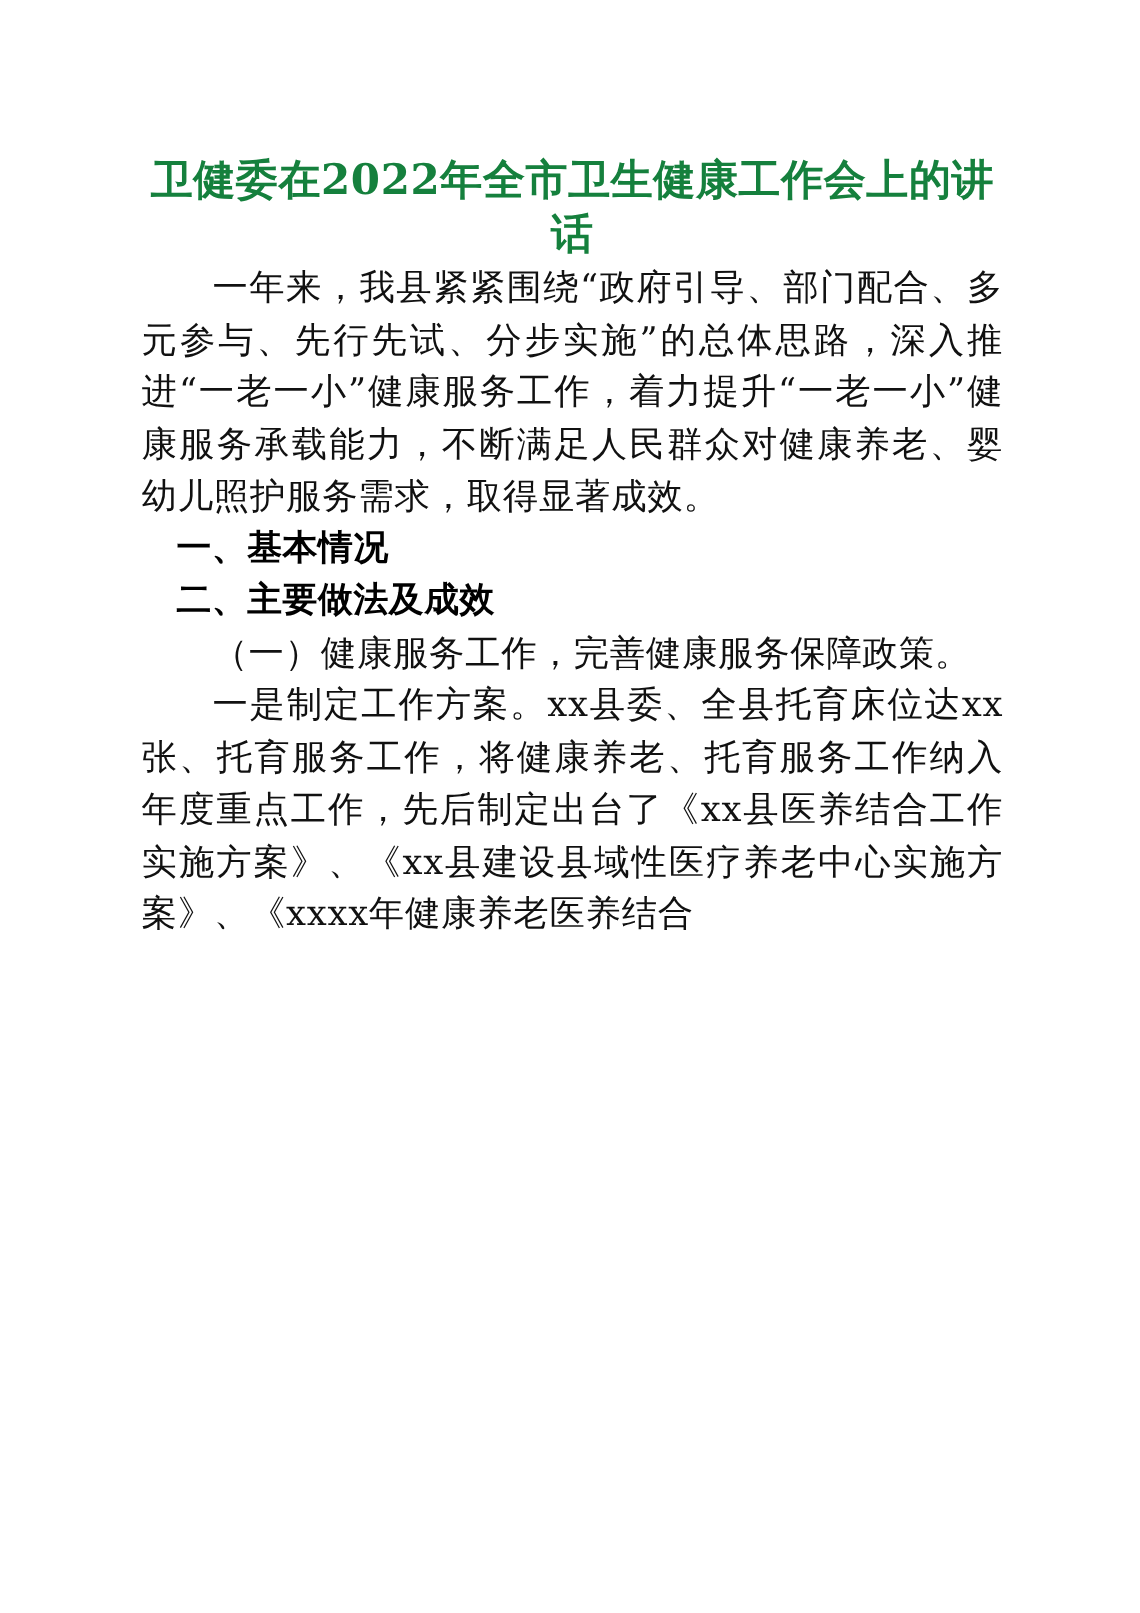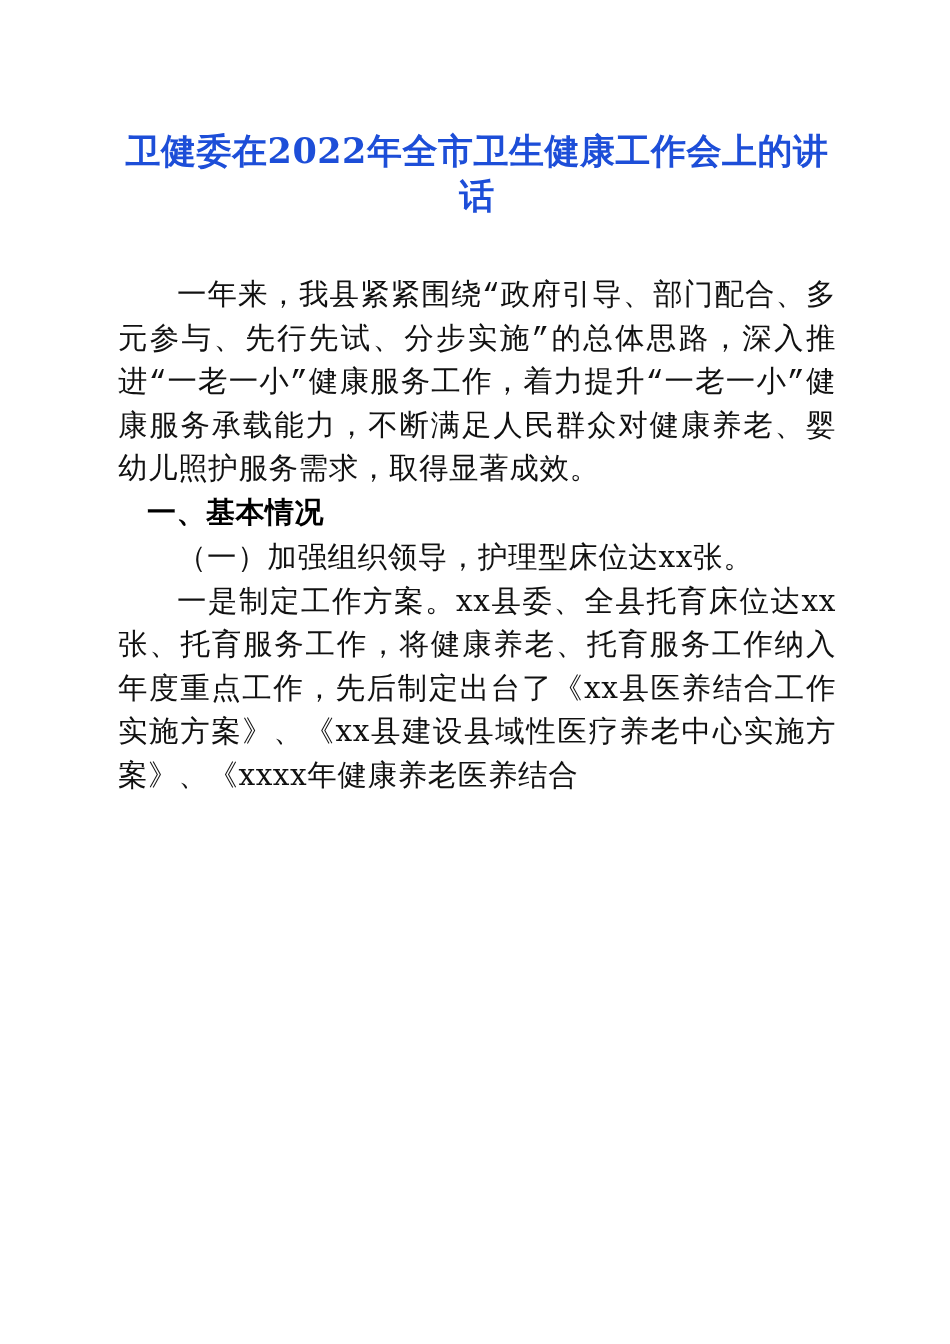--- a/index.html
+++ b/index.html
@@ -21,47 +21,45 @@
     left: 118px;
     top: 0;
     width: 718px;
   }
   
   .doc-title {
     font-family: "DejaVu Serif", "Liberation Serif", serif;
     font-weight: bold;
     font-size: 35px;
     line-height: 45px;
-    color: #1d4ed8;
+    color: #15803d;
     text-align: center;
     margin: 0;
     padding-top: 128px;
     letter-spacing: 0.5px;
     white-space: normal;
   }
   
   .para {
     font-family: "DejaVu Serif", "Liberation Serif", serif;
     font-size: 29.5px;
     line-height: 43.5px;
     color: #111111;
     margin: 0;
     text-align: justify;
     text-align-last: left;
     text-indent: 59px;
     letter-spacing: 0.6px;
     word-break: break-all;
   }
   .para.first {
-    margin-top: 57px;
-    font-family: Liberation Mono, monospace;
   }
   
   .heading {
-    font-family: Liberation Mono, monospace;
+    font-family: Liberation Sans, sans-serif;
     font-weight: bold;
     font-size: 29px;
     line-height: 43.5px;
     color: #000000;
     margin: 0;
     text-indent: 29px;
     letter-spacing: 0.5px;
   }
 </style>
 </head>
@@ -70,19 +68,20 @@
 <div class="page">
   <div class="content">
 
     <h1 class="doc-title">卫健委在2022年全市卫生健康工作会上的讲话</h1>
 
     <p class="para first">一年来，我县紧紧围绕“政府引导、部门配合、多元参与、先行先试、分步实施”的总体思路，深入推进“一老一小”健康服务工作，着力提升“一老一小”健康服务承载能力，不断满足人民群众对健康养老、婴幼儿照护服务需求，取得显著成效。</p>
 
     <p class="heading">一、基本情况</p>
 
 
+    <p class="heading">二、主要做法及成效</p>
 
-    <p class="para">（一）加强组织领导，护理型床位达xx张。</p>
+    <p class="para">（一）健康服务工作，完善健康服务保障政策。</p>
 
     <p class="para">一是制定工作方案。xx县委、全县托育床位达xx张、托育服务工作，将健康养老、托育服务工作纳入年度重点工作，先后制定出台了《xx县医养结合工作实施方案》、《xx县建设县域性医疗养老中心实施方案》、《xxxx年健康养老医养结合</p>
 
   </div>
 </div>
 
 </body></html>

